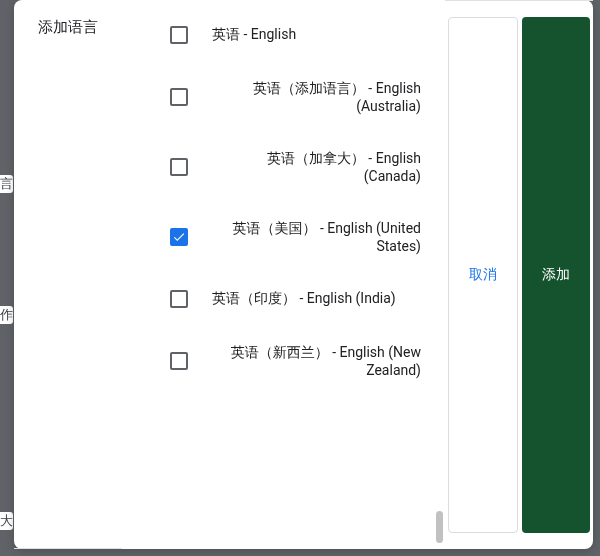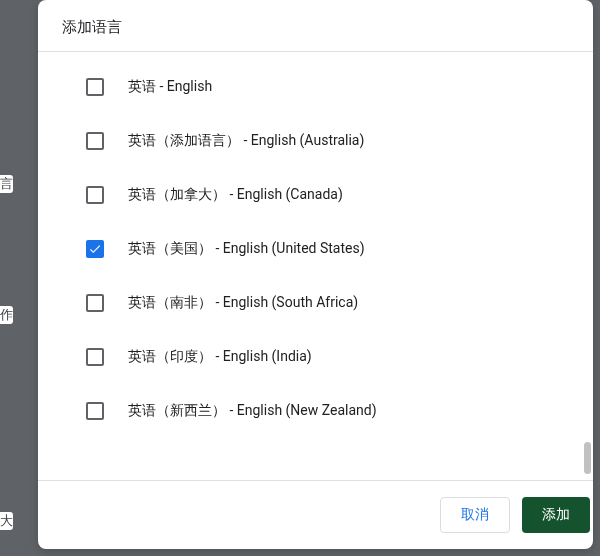--- a/index.html
+++ b/index.html
@@ -17,23 +17,22 @@
     }
     .dialog {
       position: absolute;
       left: 14px;
       top: 0;
       right: 7px;
       bottom: 7px;
       background: #fff;
       border-radius: 8px;
       display: flex;
-      flex-direction: column;
+      flex-direction: row;
       box-shadow: 0 2px 10px rgba(0,0,0,0.2);
-      margin-left: 24px;
     }
     .dialog-header {
       padding: 18px 24px 14px 24px;
       border-bottom: 1px solid #e0e0e0;
     }
     .dialog-title {
       font-size: 15px;
       color: #202124;
       font-weight: 400;
     }
@@ -73,21 +72,21 @@
       width: 14px;
       height: 14px;
     }
     .lang-label {
       font-size: 14px;
       color: #202124;
     }
     .dialog-footer {
       display: flex;
       justify-content: flex-end;
-      gap: 12px;
+      gap: 4px;
       padding: 16px 3px;
       border-top: 1px solid #e0e0e0;
     }
     .btn {
       font-size: 14px;
       padding: 8px 20px;
       border-radius: 4px;
       cursor: pointer;
       font-weight: 500;
       border: none;
@@ -146,24 +145,20 @@
       <div class="lang-item">
         <div class="checkbox checked">
           <svg viewBox="0 0 24 24">
             <path fill="#fff" d="M9 16.17L4.83 12l-1.42 1.41L9 19 21 7l-1.41-1.41z"></path>
           </svg>
         </div>
         <span class="lang-label">英语（美国） - English (United States)</span>
       </div>
       <div class="lang-item">
         <div class="checkbox"></div>
-        <span class="lang-label">英语（南非） - English (South Africa)</span>
-      </div>
-      <div class="lang-item">
-        <div class="checkbox"></div>
         <span class="lang-label">英语（印度） - English (India)</span>
       </div>
       <div class="lang-item">
         <div class="checkbox"></div>
         <span class="lang-label">英语（新西兰） - English (New Zealand)</span>
       </div>
       <div class="scrollbar-thumb"></div>
   </div>
   <div class="dialog-footer">
     <button class="btn btn-cancel">取消</button>

